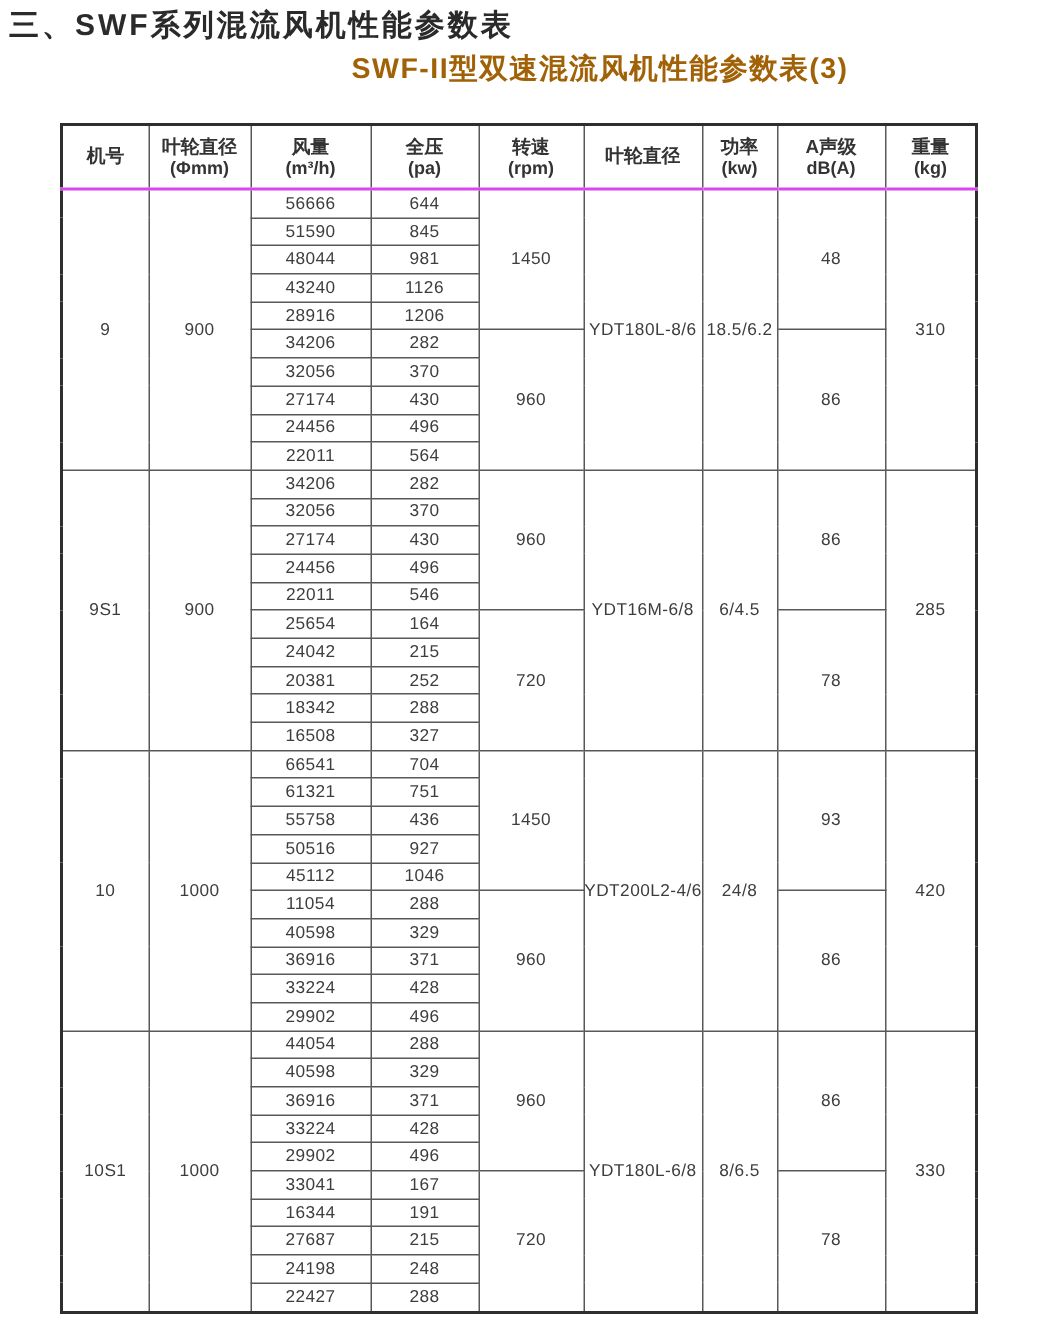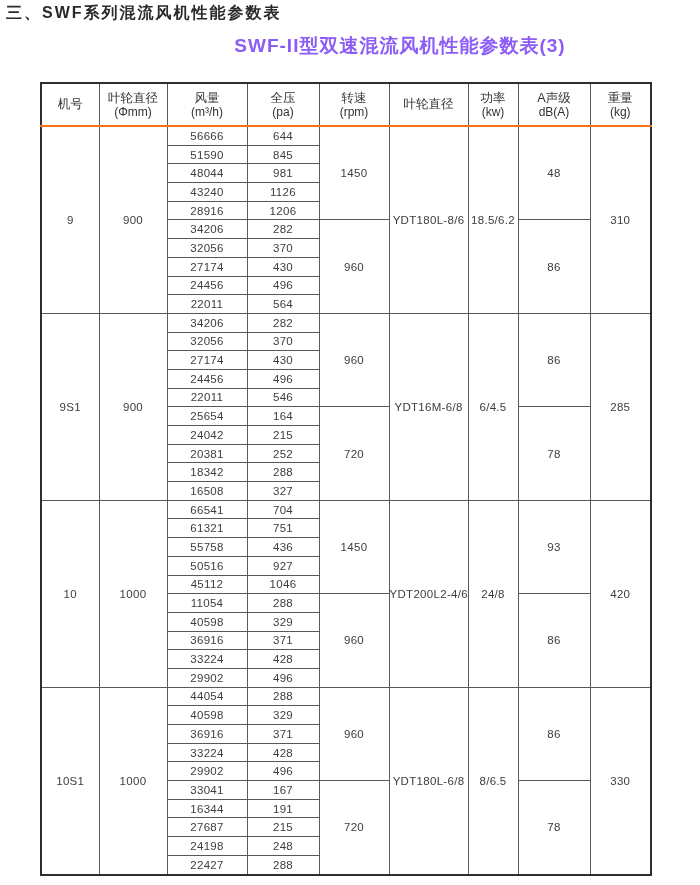--- a/index.html
+++ b/index.html
@@ -3,40 +3,40 @@
 <meta charset="utf-8">
 <style>
   html,body{margin:0;padding:0;background:#ffffff;}
   body{
     width:700px;height:885px;position:relative;overflow:hidden;
     font-family:"Liberation Sans","DejaVu Sans",sans-serif;
     color:#333;
   }
   .main-title{
     position:absolute;left:6px;top:3px;
-    font-size:16px;font-weight:bold;letter-spacing:2px;color:#2a2a2a;
+    font-size:20px;font-weight:bold;letter-spacing:2px;color:#2a2a2a;
   }
   .sub-title{
     position:absolute;left:0;top:33px;width:100%;
     text-align:center;padding-left:100px;box-sizing:border-box;
-    font-size:19px;font-weight:bold;letter-spacing:1px;color:#8b5cf6;
+    font-size:19px;font-weight:bold;letter-spacing:1px;color:#a16207;
   }
   table.spec{
     position:absolute;left:40px;top:82px;width:610px;
     border-collapse:collapse;table-layout:fixed;
     border:2px solid #2e2e2e;
   }
   .spec th,.spec td{
     border:1px solid #585858;
     text-align:center;vertical-align:middle;
     padding:0;overflow:hidden;white-space:nowrap;
   }
   .spec thead th{
-    height:41px;font-weight:normal;
-    border-bottom:2px solid #f97316;
+    height:41px;font-weight:bold;
+    border-bottom:2px solid #d946ef;
     background:#ffffff;
   }
   .hdr-label{display:block;font-size:12.5px;line-height:15px;color:#333;}
   .hdr-unit{display:block;font-size:12px;line-height:12px;color:#333;}
   .hdr-unit:empty{display:none;}
   .spec tbody td{
     height:17.7px;
     font-size:11.5px;color:#3d3d3d;letter-spacing:0.3px;
   }
 </style>

